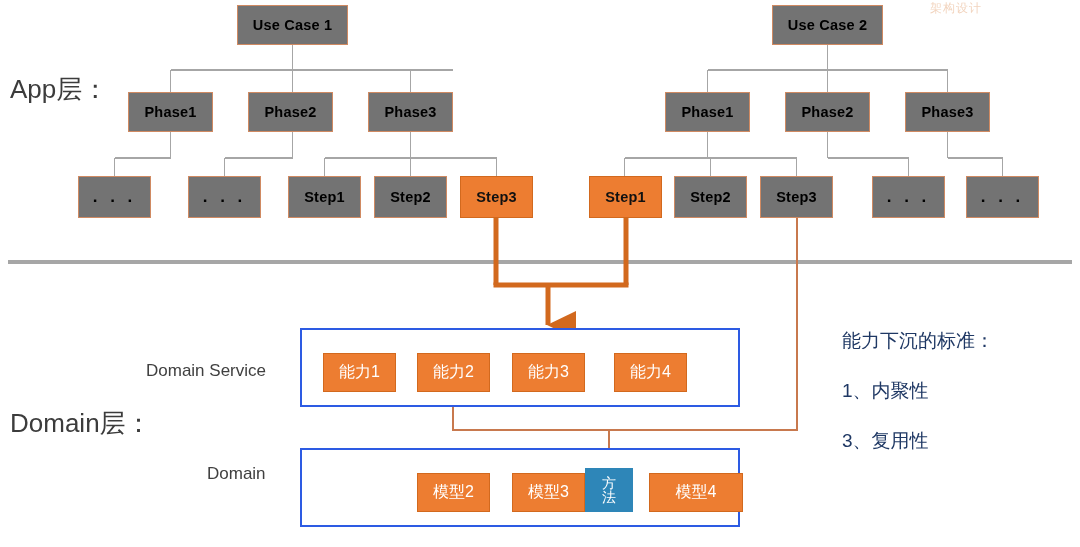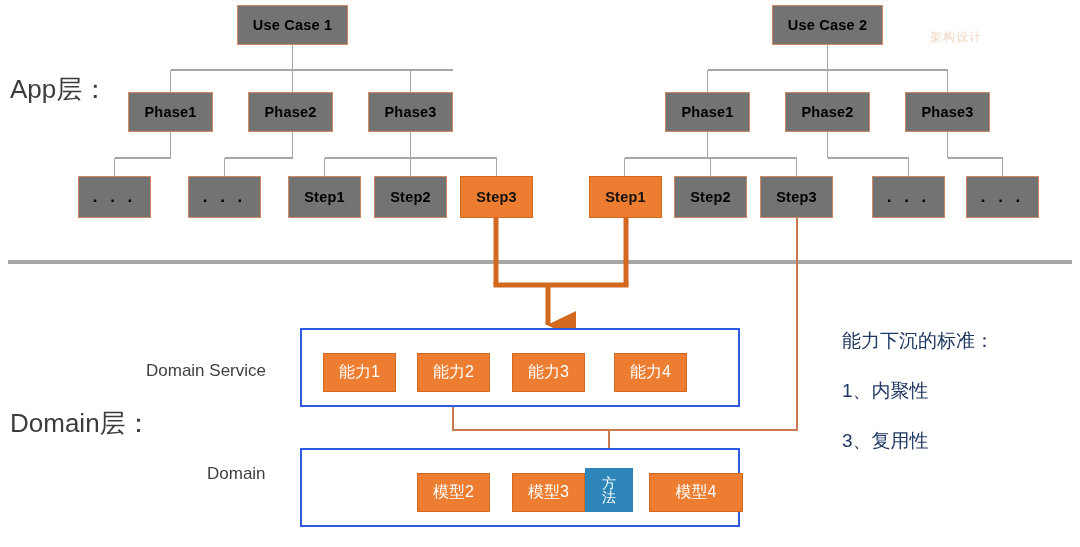--- a/index.html
+++ b/index.html
@@ -60,21 +60,21 @@
   .note{
     position:absolute;color:#1F3864;font-size:19px;white-space:nowrap;
   }
   #note-title{left:842px;top:328px;}
   #note-1{left:842px;top:378px;}
   #note-2{left:842px;top:428px;}
 
   
   #watermark{
     position:absolute;left:930px;top:0px;font-size:12px;
-    color:#F2D4BE;white-space:nowrap;letter-spacing:1px;margin-top:29px;
+    color:#F2D4BE;white-space:nowrap;letter-spacing:1px;
   }
 </style>
 </head>
 <body>
 
 <div class="stage">
 
   <div id="watermark">架构设计</div>
 
   <svg class="svg-layer" viewBox="0 0 1080 547" preserveAspectRatio="none" xmlns="http://www.w3.org/2000/svg">

